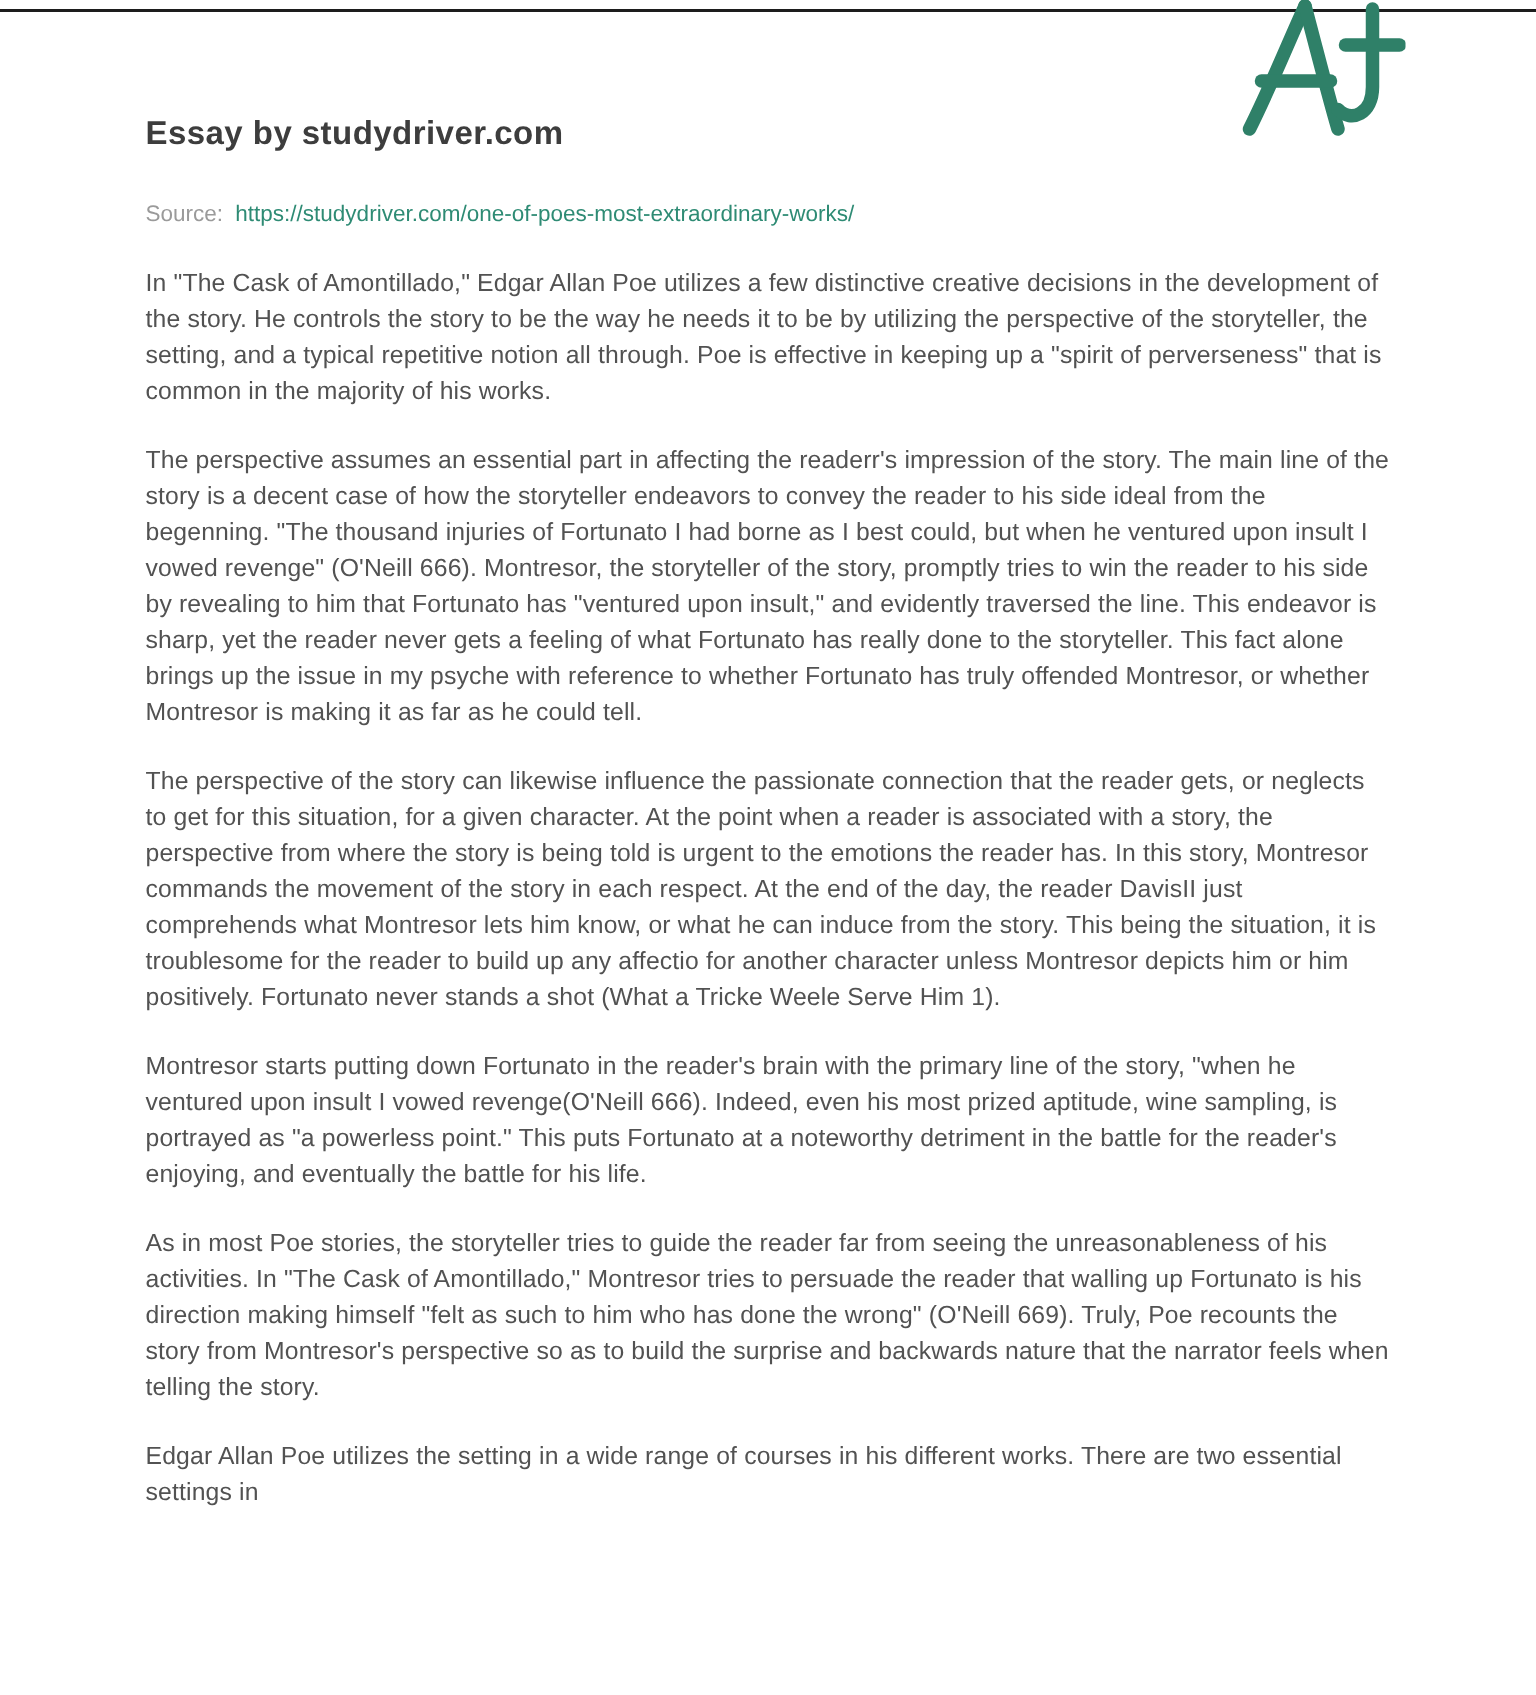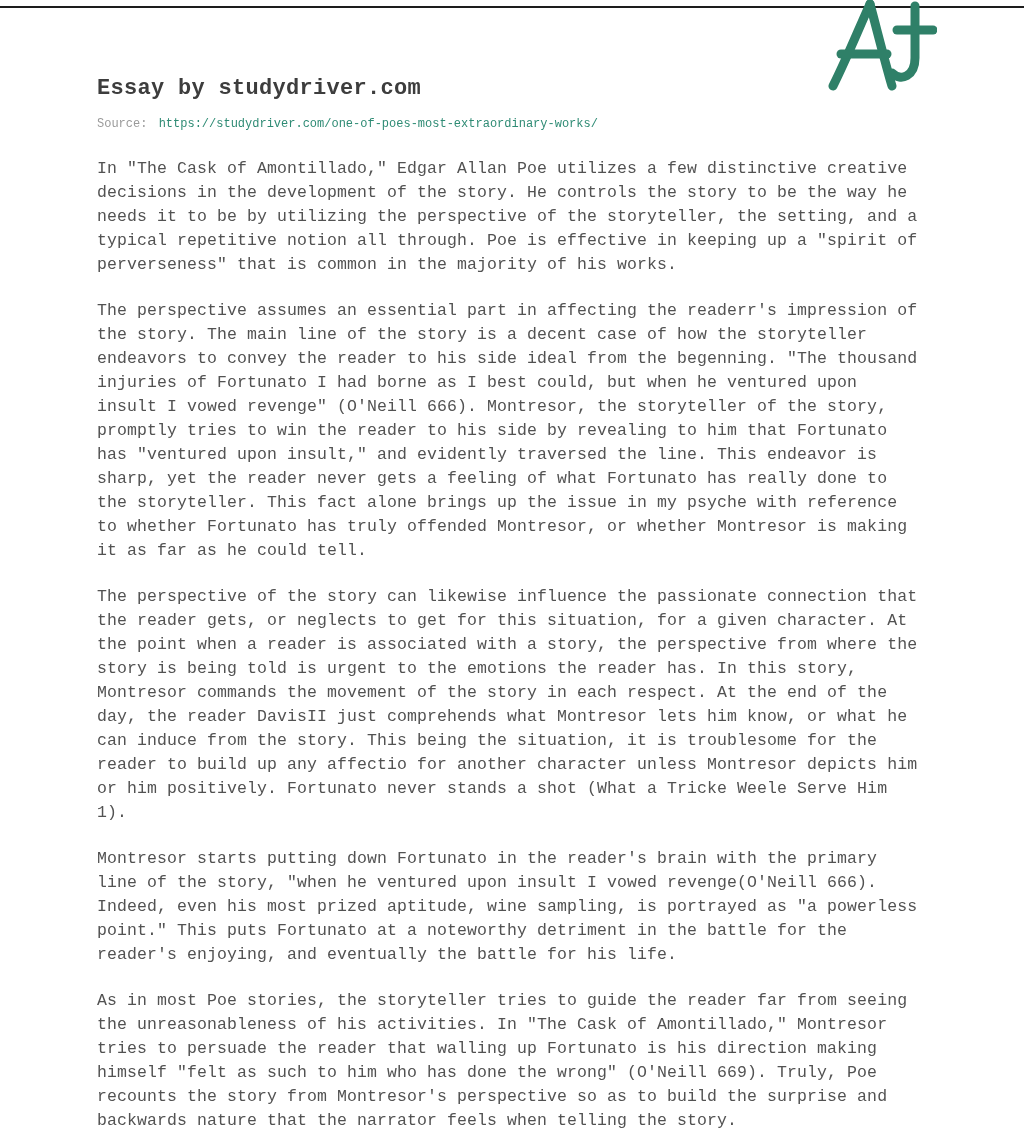--- a/index.html
+++ b/index.html
@@ -10,43 +10,42 @@
     font-family: "Liberation Sans", sans-serif;
     overflow: hidden;
   }
   .page {
     position: relative;
     width: 1024px;
     height: 1130px;
     background: #ffffff;
     padding: 0 97px;
     overflow: hidden;
-    font-family: Liberation Mono, monospace;
   }
   .top-rule {
     position: absolute;
     top: 6px;
     left: 0;
     right: 0;
     height: 2px;
     background: #1d1d1d;
   }
   .page-header {
     position: relative;
     padding-top: 76px;
   }
   .brand {
     font-size: 22px;
     font-weight: 600;
     color: #3d3d3d;
     letter-spacing: 0.3px;
   }
   .source-line {
-    margin-top: 16px;
-    font-size: 12px;
+    margin-top: 32px;
+    font-size: 15px;
     color: #9a9a9a;
   }
   .source-label {
     color: #9a9a9a;
     margin-right: 4px;
   }
   .source-url {
     color: #2e8b74;
     text-decoration: none;
   }

